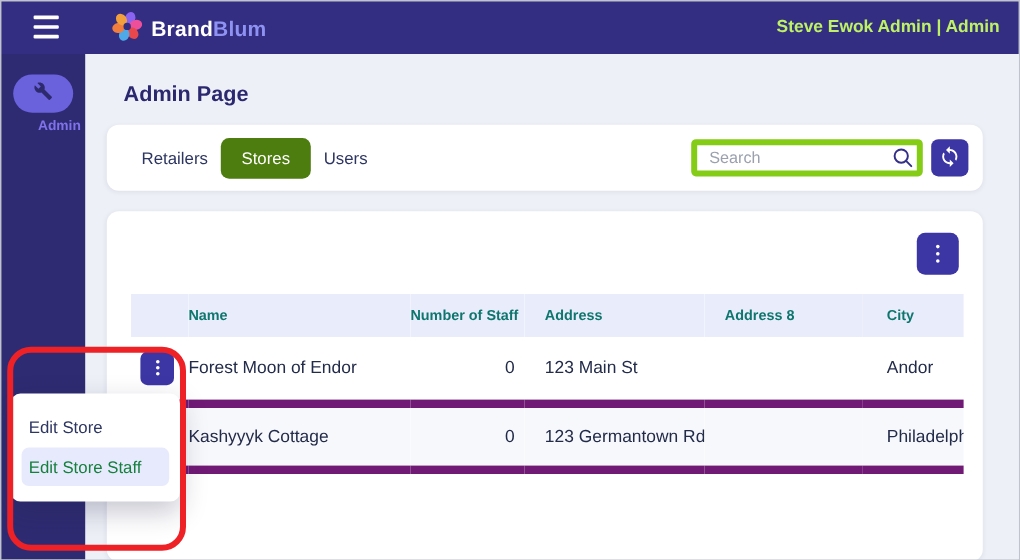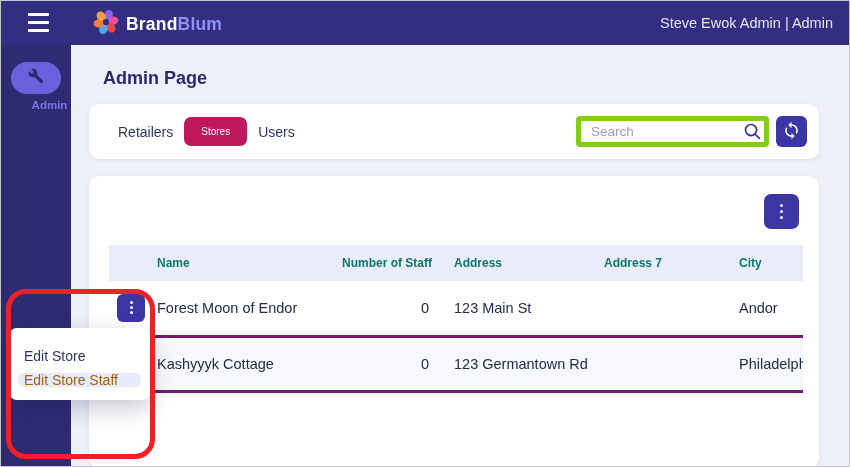--- a/index.html
+++ b/index.html
@@ -7,37 +7,37 @@
   .page { position:relative; width:850px; height:467px; overflow:hidden; border:1px solid #c0c3cc; background:#edf0f6;padding-left:28px; }
 
   
   .topbar { position:absolute; left:0; top:0; width:100%; height:44px; background:#332e82; z-index:3; display:flex; align-items:center; }
   .hamburger { position:absolute; left:27px; top:12px; width:21px; height:19px; display:flex; flex-direction:column; justify-content:space-between; cursor:pointer; }
   .hamburger span { display:block; height:2.6px; background:#ffffff; border-radius:1px; }
   .brand { position:absolute; left:92px; top:8px; display:flex; align-items:center; gap:7px; }
   .brand-text { font-size:17.5px; font-weight:bold; letter-spacing:.2px; }
   .brand-primary { color:#ffffff; }
   .brand-secondary { color:#8e92f2; }
-  .user-info { position:absolute; right:16px; top:0; height:44px; display:flex; align-items:center; color:#e5e5e5; font-size:14.5px; font-weight:normal; }
+  .user-info { position:absolute; right:16px; top:0; height:44px; display:flex; align-items:center; color:#bef264; font-size:14.5px; font-weight:bold; }
 
   
   .sidebar { position:absolute; left:0; top:44px; width:70px; height:423px; background:#2f2b72; z-index:2; }
   .side-item { margin-top:17px; display:flex; flex-direction:column; align-items:center; cursor:pointer; }
   .side-pill { width:50px; height:32px; border-radius:16px; background:#6a62dd; display:flex; align-items:center; justify-content:center; }
   .side-label { margin-top:5px; font-size:11.5px; color:#7f72ea; font-weight:bold;margin-left:27px; }
 
   
   .main { position:absolute; left:70px; top:44px; width:780px; height:423px; background:#edf0f6; }
   .page-title { position:absolute; left:18px; top:23px; font-size:18px; font-weight:bold; color:#2c2870;margin-left:14px; }
 
   .card { position:absolute; background:#ffffff; border-radius:10px; box-shadow:0 1px 4px rgba(40,40,90,.08); }
   .tabs-card { left:18px; top:59px; width:730px; height:55px; display:flex; align-items:center; }
   .tabs { display:flex; align-items:center; gap:11px; padding-left:29px; }
   .tab { font-size:14px; color:#2d3561; cursor:pointer; white-space:nowrap; }
-  .tab-active { background:#be185d; color:#ffffff; font-size:10px; padding:9px 17px; border-radius:7px; }
+  .tab-active { background:#4d7c0f; color:#ffffff; font-size:14px; padding:9px 17px; border-radius:7px; }
 
   .search-wrap { position:absolute; left:487px; top:12px; width:193px; height:31px; }
   .search-input { width:100%; height:100%; border:5px solid #84cc16; border-radius:4px; padding:0 32px 0 10px; font-size:13.5px; color:#333; outline:none; font-family:inherit; background:#fff; }
   .search-input::placeholder { color:#9aa0ae; }
   .search-icon { position:absolute; right:7px; top:6px; }
   .refresh-btn { position:absolute; left:687px; top:12px; width:31px; height:31px; background:#3c35a4; border:none; border-radius:6px; display:flex; align-items:center; justify-content:center; cursor:pointer; }
 
   
   .table-card { left:18px; top:131px; width:730px; height:292px; }
   .kebab-btn { position:absolute; background:#3c35a4; border:none; border-radius:7px; display:flex; flex-direction:column; align-items:center; justify-content:center; gap:2.6px; cursor:pointer; }
@@ -46,27 +46,27 @@
   .row-kebab { position:relative; width:28px; height:28px; border-radius:6px; margin-left:8px; gap:2.2px; }
   .row-kebab i { width:3px; height:3px; }
 
   table.data { position:absolute; left:20px; top:69px; width:694px; border-collapse:collapse; table-layout:fixed; }
   table.data col.c-act { width:48px; } table.data col.c-name { width:185px; }
   table.data col.c-staff { width:95px; } table.data col.c-addr { width:150px; }
   table.data col.c-addr2 { width:132px; } table.data col.c-city { width:84px; }
   table.data thead th { background:#e9edfb; height:36px; font-size:12px; color:#0f766e; font-weight:bold; text-align:left; white-space:nowrap; overflow:hidden; }
   th.al-r, td.al-r { text-align:right; padding-right:8px; }
   th.pad-l, td.pad-l { padding-left:17px; }
-  table.data tbody td { height:55px; font-size:14.5px; color:#232b4a; white-space:nowrap; overflow:hidden; border-bottom:3px solid #701a75; }
+  table.data tbody td { height:55px; font-size:14.5px; color:#232b4a; white-space:nowrap; overflow:hidden; border-bottom:7px solid #701a75; }
   tr.striped td { background:#f7f8fb; }
 
   
   .context-menu { position:absolute; left:8px; top:327px; width:141px; background:#ffffff; border-radius:8px; box-shadow:0 8px 22px rgba(30,30,70,.25); z-index:5; padding:11px 0 12px 0; }
   .menu-item { height:33px; display:flex; align-items:center; padding-left:15px; font-size:14px; color:#2d3561; cursor:pointer; }
-  .menu-item.highlight { background:#e7eafc; color:#a16207; border-radius:6px; margin:1px 9px; padding-left:6px; height:14px; }
+  .menu-item.highlight { background:#e7eafc; color:#15803d; border-radius:6px; margin:1px 9px; padding-left:6px; height:32px; }
 
   
   .annotation { position:absolute; left:5px; top:288px; width:149px; height:170px; border:5px solid #ee2126; border-radius:20px; z-index:10; pointer-events:none; }
 </style>
 </head>
 <body>
 
 <div class="page">
 
   <div class="topbar">
@@ -149,21 +149,21 @@
             <col class="c-addr">
             <col class="c-addr2">
             <col class="c-city">
           </colgroup>
         <thead>
           <tr>
             <th></th>
             <th>Name</th>
             <th class="al-r">Number of Staff</th>
             <th class="pad-l">Address</th>
-            <th class="pad-l">Address 7</th>
+            <th class="pad-l">Address 8</th>
             <th class="pad-l" style="padding-left:20px;">City</th>
           </tr>
         </thead>
         <tbody>
           <tr>
             <td>
               <button class="kebab-btn row-kebab">
                   <i></i>
                   <i></i>
                   <i></i>

